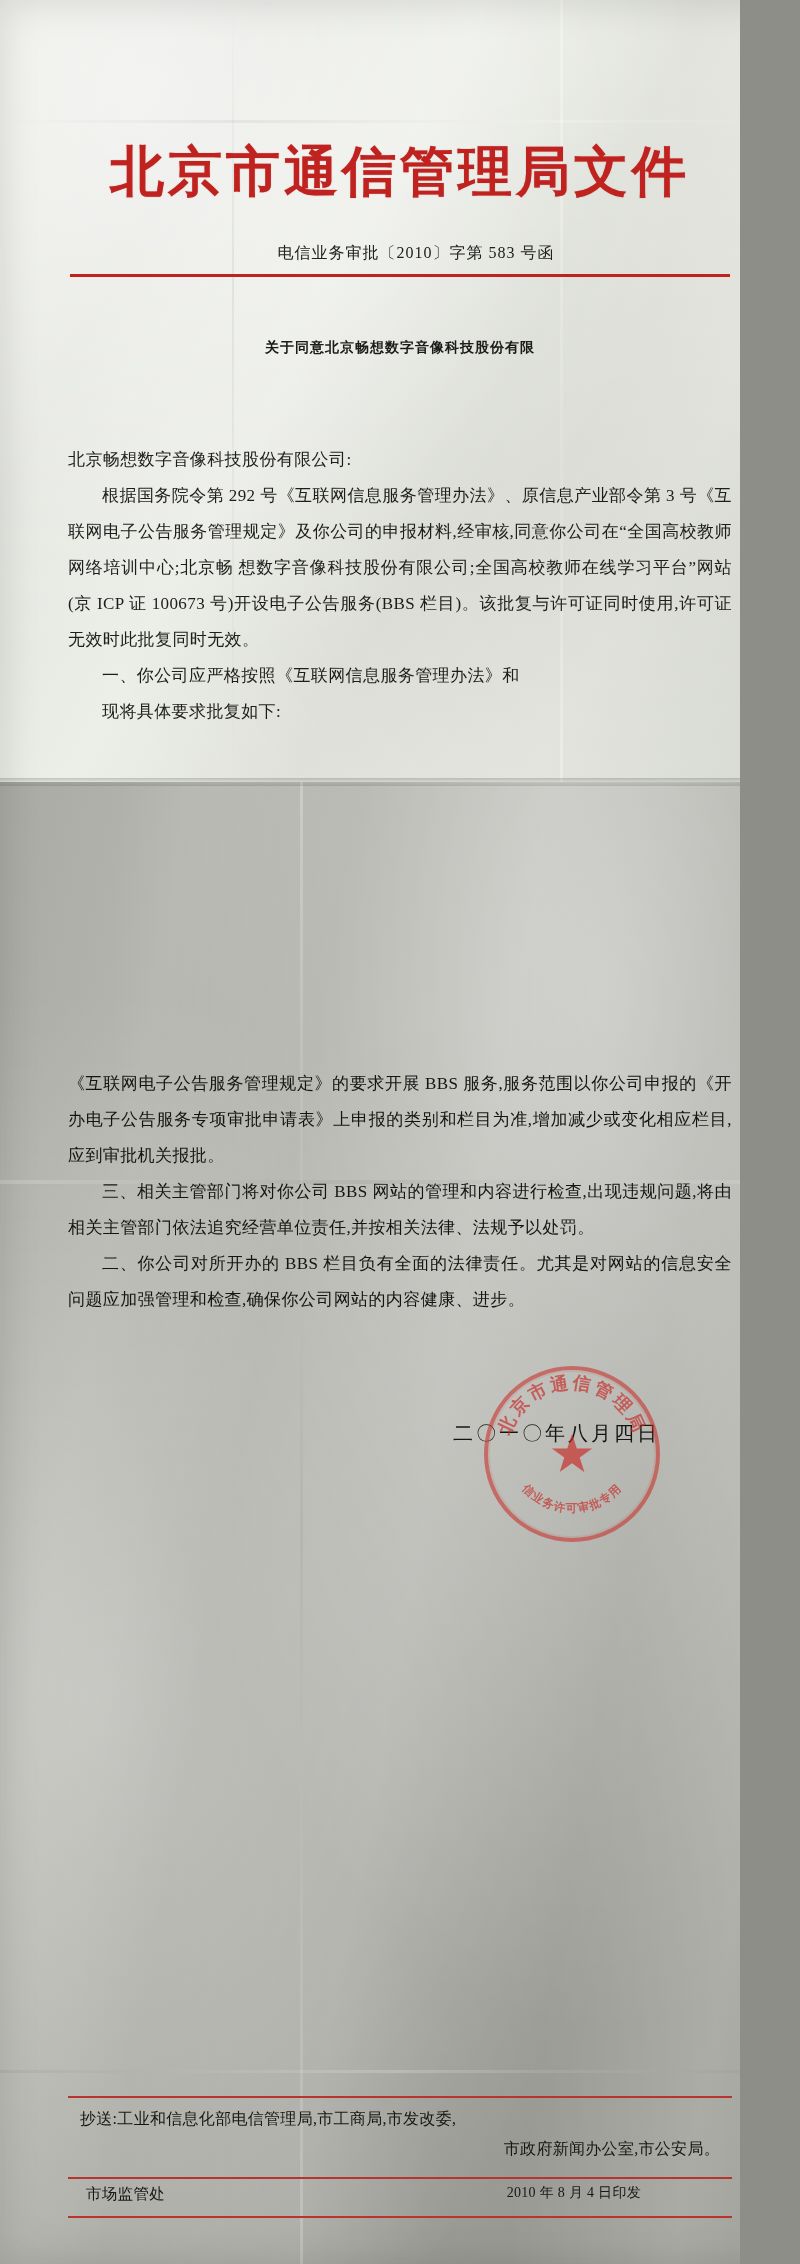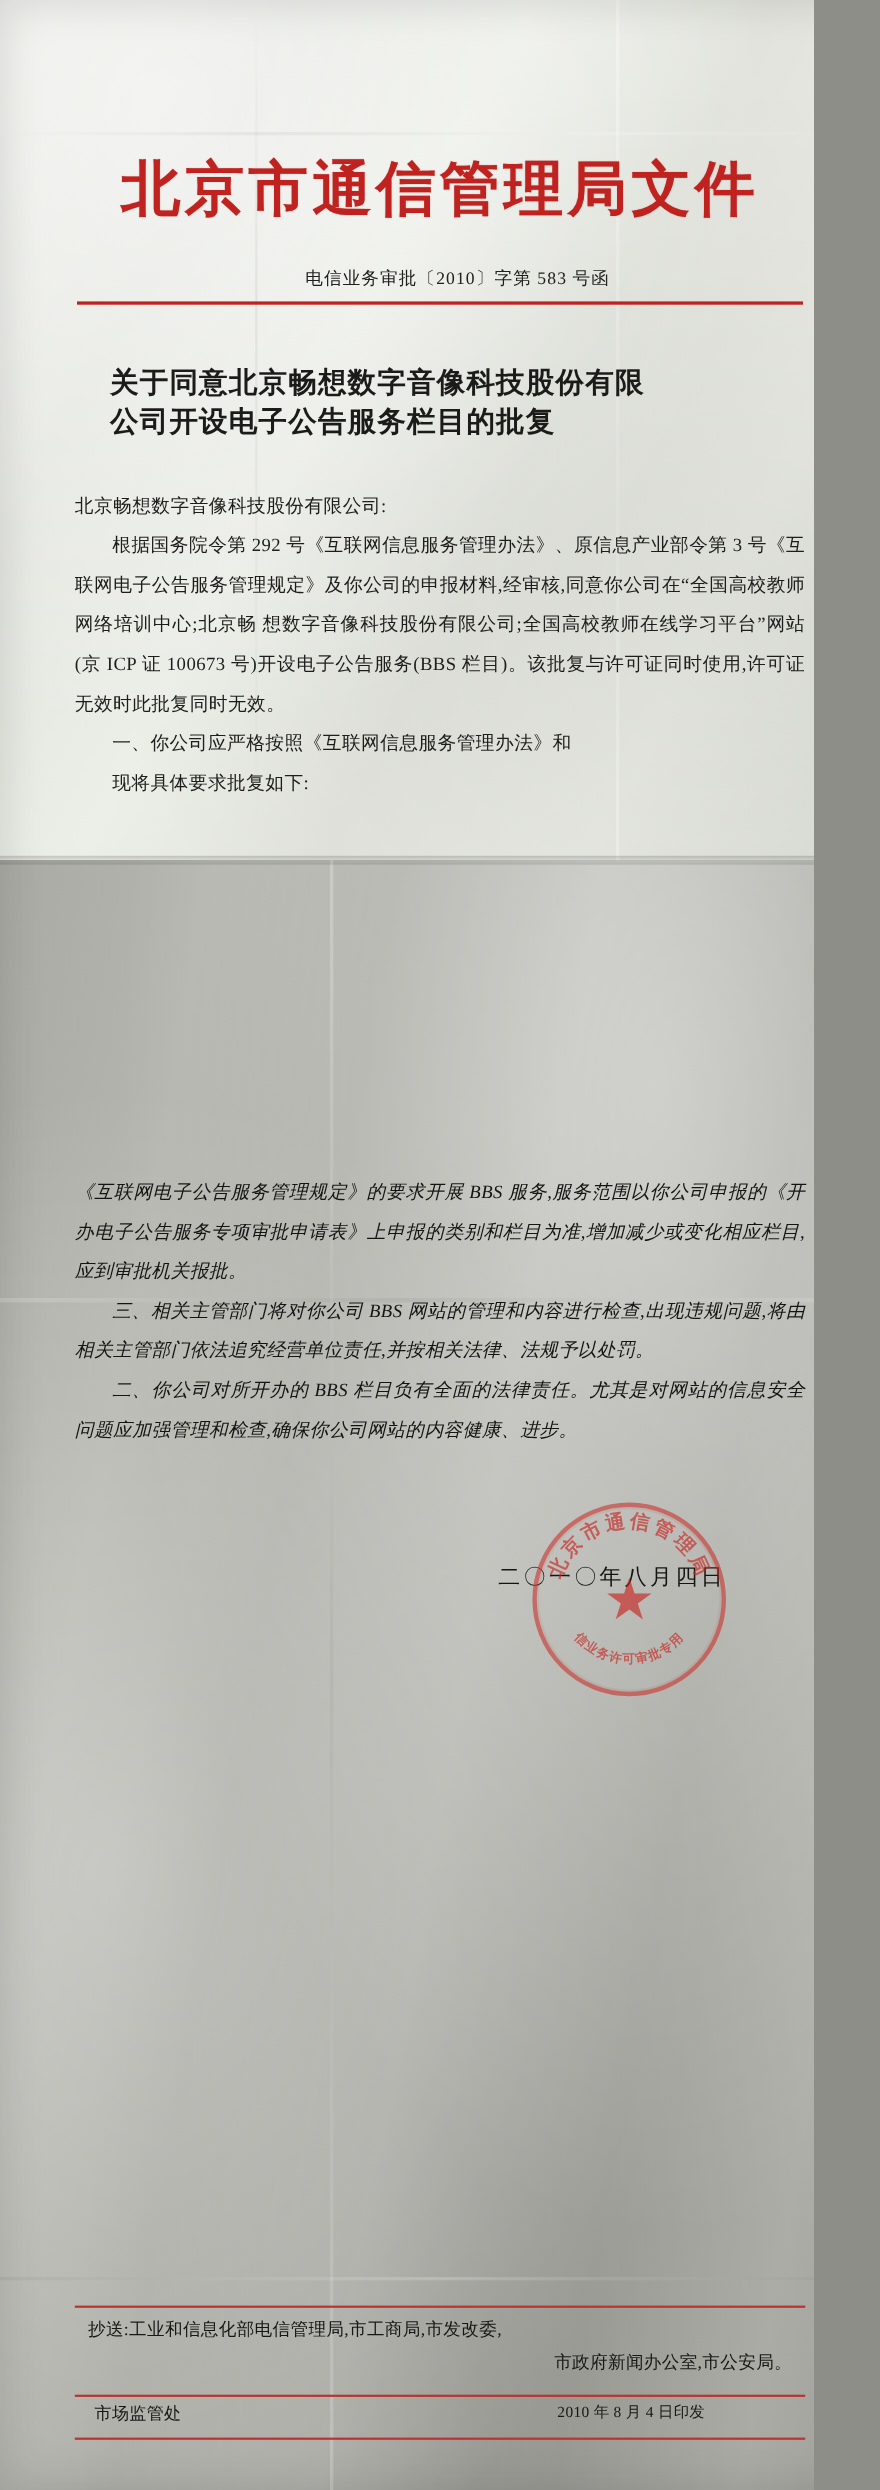--- a/index.html
+++ b/index.html
@@ -112,22 +112,22 @@
     height: 3px;
     background: #c0231f;
   }
 
   
   .title {
     position: absolute;
     left: 100px;
     top: 330px;
     width: 600px;
-    text-align: left;
-    font-size: 26px;
+    text-align: center;
+    font-size: 14px;
     font-weight: bold;
     line-height: 36px;
     color: #1b1b19;
     letter-spacing: 1px;
   }
 
   .body-top {
     position: absolute;
     left: 68px;
     top: 422px;
@@ -142,21 +142,20 @@
   .body-bottom {
     position: absolute;
     left: 68px;
     top: 1066px;
     width: 664px;
     font-size: 17px;
     line-height: 36px;
     color: #141412;
     letter-spacing: 0.4px;
     text-align: justify;
-    font-style: italic;
   }
   .p-indent { text-indent: 34px; }
   .p { margin: 0; }
 
   
   .sign-date {
     position: absolute;
     left: 0;
     top: 1420px;
     width: 660px;
@@ -254,21 +253,20 @@
   <div class="seam"></div>
 
   <div class="masthead">北京市通信管理局文件</div>
 
   <div class="doc-number">电信业务审批〔2010〕字第 583 号函</div>
 
   <div class="red-rule"></div>
 
   <div class="title">
     <div>关于同意北京畅想数字音像科技股份有限</div>
-    <div>公司开设电子公告服务栏目的批复</div>
   </div>
 
   <div class="body-top">
     <p class="p">北京畅想数字音像科技股份有限公司:</p>
     <p class="p p-indent">根据国务院令第 292 号《互联网信息服务管理办法》、原信息产业部令第 3 号《互联网电子公告服务管理规定》及你公司的申报材料,经审核,同意你公司在“全国高校教师网络培训中心;北京畅 想数字音像科技股份有限公司;全国高校教师在线学习平台”网站(京 ICP 证 100673 号)开设电子公告服务(BBS 栏目)。该批复与许可证同时使用,许可证无效时此批复同时无效。</p>
     <p class="p p-indent">一、你公司应严格按照《互联网信息服务管理办法》和</p>
     <p class="p p-indent">现将具体要求批复如下:</p>
   </div>
 
   <div class="body-bottom">

